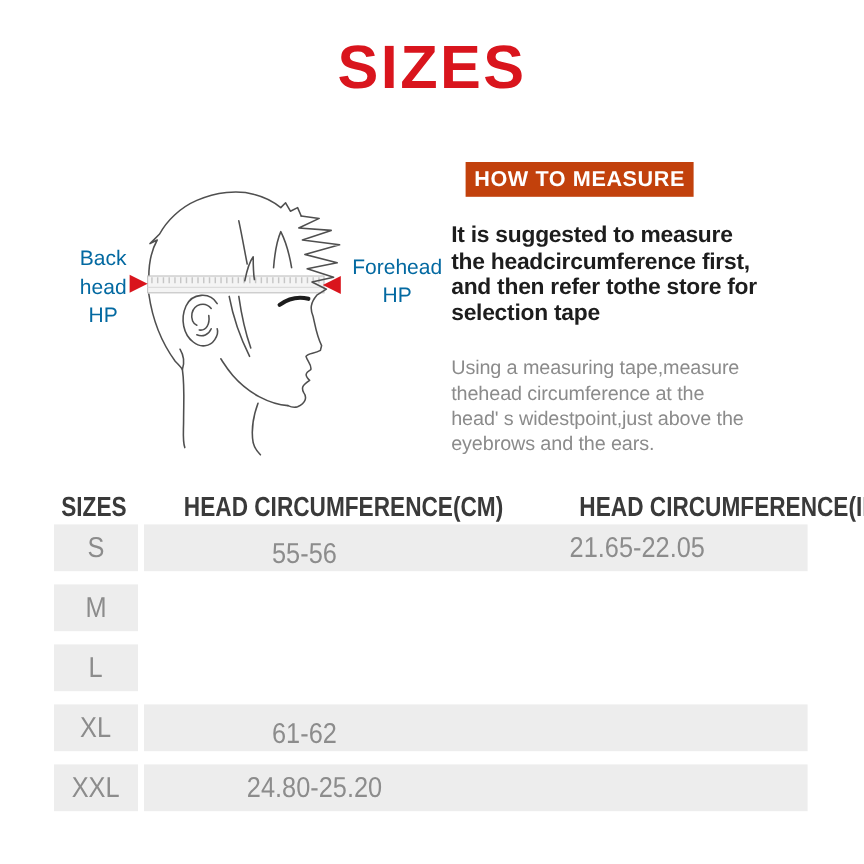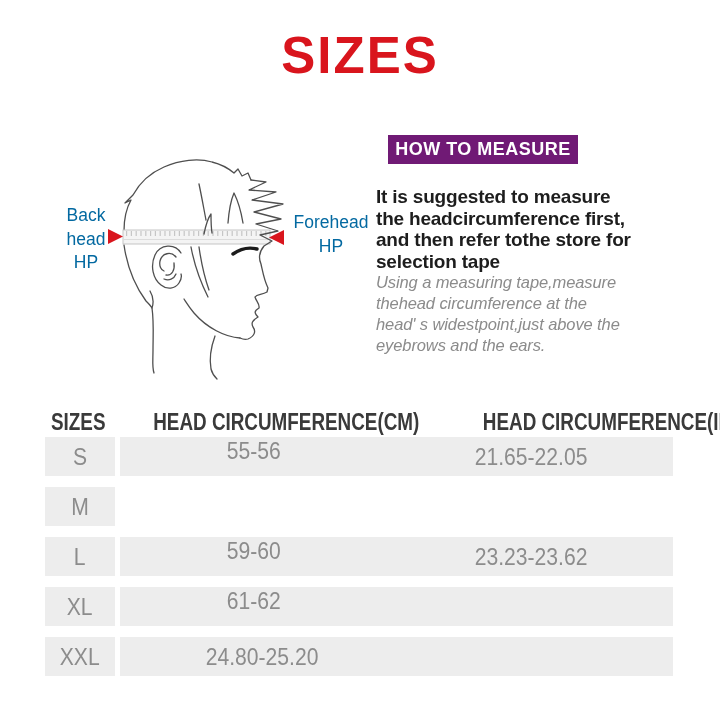--- a/index.html
+++ b/index.html
@@ -18,40 +18,40 @@
   .diagram svg { position:absolute; left:0; top:0; }
   .diag-label {
     position:absolute; text-align:center; font-size:17.5px; line-height:23.5px;
     color:#0369a1; font-weight:400;
   }
   .diag-label.back { left:2px; top:64px; width:88px; }
   .diag-label.front { left:246px; top:71px; width:90px; }
   
   .measure-panel { position:absolute; left:376px; top:135px; width:312px; }
   .measure-btn {
-    margin-left:12px; width:190px; height:29px; background:#701a75;
+    margin-left:12px; width:190px; height:29px; background:#c2410c;
     display:flex; align-items:center; justify-content:center;
     color:#ffffff; font-size:18px; font-weight:bold; letter-spacing:0.5px;
   }
   .measure-heading { margin-top:22px; font-size:19px; font-weight:bold; line-height:21.5px; color:#1d1d1d; letter-spacing:-0.2px; }
-  .measure-note { font-size:16.5px; line-height:21px; color:#8b8b8b; letter-spacing:-0.1px;font-style:italic; }
+  .measure-note { margin-top:25px; font-size:16.5px; line-height:21px; color:#8b8b8b; letter-spacing:-0.1px; }
   
   .size-table { position:absolute; left:45px; top:407px; width:628px; }
   .t-head { display:flex; height:30px; }
   .t-head .c-size { width:70px; display:flex; align-items:center; justify-content:center; }
   .t-head .c-vals { flex:1; margin-left:5px; display:flex; }
   .t-head .c-cm  { width:48.5%; display:flex; align-items:center; justify-content:center; }
   .t-head .c-in  { width:51.5%; display:flex; align-items:center; justify-content:center; }
   .h-txt { font-size:23px; font-weight:bold; color:#3a3a3a; white-space:nowrap;
            display:inline-block; transform:scaleX(0.82); }
   .t-row { display:flex; height:39px; margin-bottom:11px; }
   .t-row:first-of-type { margin-top:11px; }
   .t-row .c-size { width:70px; background:#ededed; display:flex; align-items:center; justify-content:center; }
   .t-row .c-vals { flex:1; margin-left:5px; background:#ededed; display:flex; }
-  .t-row .c-cm { width:48.5%; display:flex; align-items:flex-start; justify-content:center; }
+  .t-row .c-cm { width:48.5%; display:flex; align-items:flex-end; justify-content:center; }
   .t-row .c-in { width:51.5%; display:flex; align-items:center; justify-content:center; }
   .v-txt { font-size:24px; color:#8c8c8c; white-space:nowrap; display:inline-block; transform:scaleX(0.88); }
 </style>
 </head>
 <body>
 
 <div class="canvas">
 
   <div class="page-title">SIZES</div>
 
@@ -159,28 +159,20 @@
     </div>
     <div class="t-row">
       <div class="c-size">
           <span class="v-txt">M</span>
         </div>
     </div>
     <div class="t-row">
       <div class="c-size">
           <span class="v-txt">L</span>
         </div>
-      <div class="c-vals">
-        <div class="c-cm">
-            <span class="v-txt">59-60</span>
-          </div>
-        <div class="c-in">
-            <span class="v-txt">23.23-23.62</span>
-          </div>
-      </div>
     </div>
     <div class="t-row">
       <div class="c-size">
           <span class="v-txt">XL</span>
         </div>
       <div class="c-vals">
         <div class="c-cm">
             <span class="v-txt">61-62</span>
           </div>
       </div>

